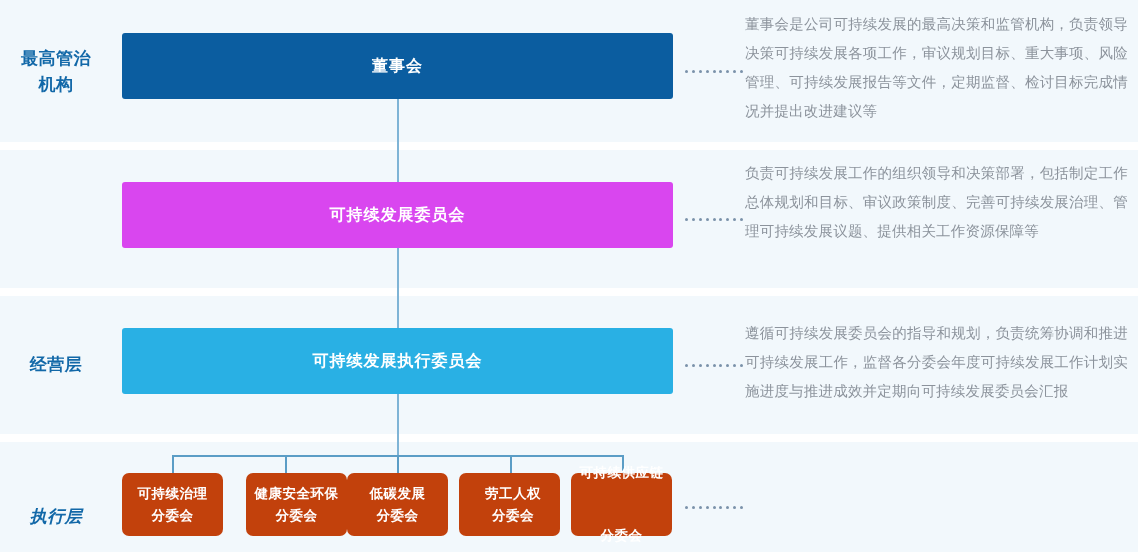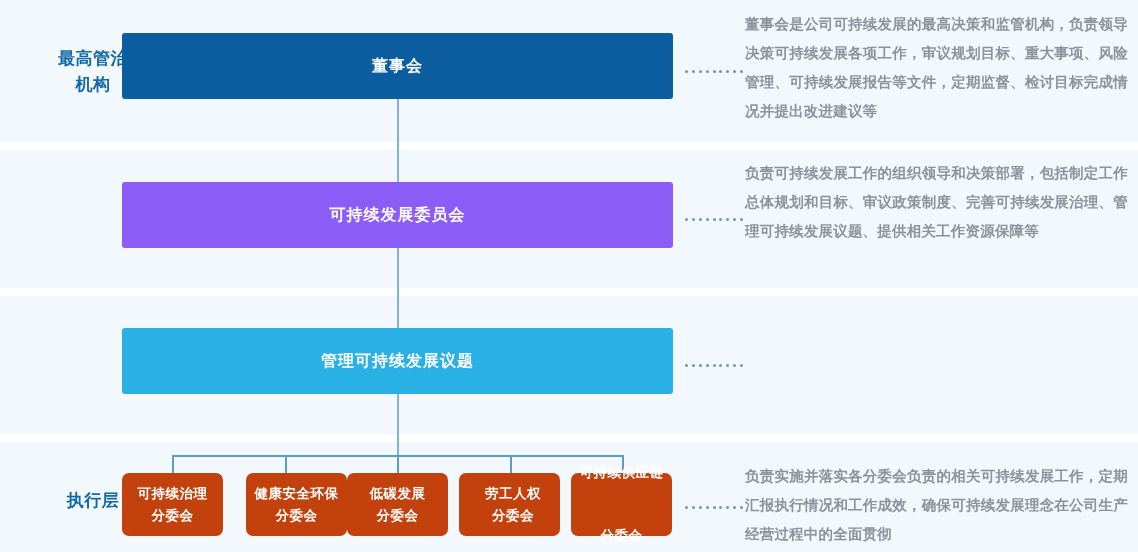--- a/index.html
+++ b/index.html
@@ -37,21 +37,20 @@
   .tier-label {
     position: absolute;
     left: 0;
     width: 112px;
     text-align: center;
     color: #1268a8;
     font-weight: bold;
     font-size: 17px;
     line-height: 26px;
     letter-spacing: 0.5px;
-    padding-left: 37px;
   }
 
   
   .vline {
     position: absolute;
     width: 2px;
     background: #7fb4d6;
   }
   .hline {
     position: absolute;
@@ -77,21 +76,21 @@
     letter-spacing: 1px;
     box-sizing: border-box;
   }
   .node-main {
     left: 122px;
     width: 551px;
     height: 66px;
     font-size: 16px;
   }
   .node-1 { top: 33px;  background: #0b5da0; }
-  .node-2 { top: 182px; background: #8b5cf6; }
+  .node-2 { top: 182px; background: #d946ef; }
   .node-3 { top: 328px; background: #29b0e4; }
 
   
   .subnode {
     position: absolute;
     top: 473px;
     width: 101px;
     height: 63px;
     border-radius: 7px;
     background: #c2410c;
@@ -128,38 +127,40 @@
   
   .desc {
     position: absolute;
     left: 745px;
     width: 383px;
     color: #8c939c;
     font-size: 14.5px;
     line-height: 29px;
     text-align: justify;
     letter-spacing: 0.2px;
-    font-weight: bold;
   }
 </style>
 </head>
 <body>
 
 <div id="chart">
 
   <div class="band band-1"></div>
   <div class="band band-2"></div>
   <div class="band band-3"></div>
   <div class="band band-4"></div>
 
   <div class="tier-label" style="top:46px;">
     <div>最高管治</div>
     <div>机构</div>
   </div>
-  <div class="tier-label" style="top:488px;">
+  <div class="tier-label" style="top:352px;">
+    <div>经营层</div>
+  </div>
+  <div class="tier-label" style="top:504px;font-style:italic;">
     <div>执行层</div>
   </div>
 
   <div class="vline" style="left:397px; top:99px;  height:83px;"></div>
   <div class="vline" style="left:397px; top:248px; height:80px;"></div>
   <div class="vline" style="left:397px; top:394px; height:62px;"></div>
 
   <div class="hline" style="left:172px; top:455px; width:452px;"></div>
   <div class="branch-v" style="left:172px; top:455px; height:18px;"></div>
   <div class="branch-v" style="left:285px; top:455px; height:18px;"></div>
@@ -167,21 +168,21 @@
   <div class="branch-v" style="left:510px; top:455px; height:18px;"></div>
   <div class="branch-v" style="left:622px; top:455px; height:18px;"></div>
 
   <div class="node node-main node-1">
     <span>董事会</span>
   </div>
   <div class="node node-main node-2">
     <span>可持续发展委员会</span>
   </div>
   <div class="node node-main node-3">
-    <span>管理可持续发展议题</span>
+    <span>可持续发展执行委员会</span>
   </div>
 
   <div class="subnode" style="left:122px;">
     <span>可持续治理</span>
     <span>分委会</span>
   </div>
   <div class="subnode" style="left:246px;">
     <span>健康安全环保</span>
     <span>分委会</span>
   </div>
@@ -238,15 +239,15 @@
       <span></span>
       <span></span>
       <span></span>
       <span></span>
       <span></span>
       <span></span>
   </div>
 
   <div class="desc" style="top:10px;">董事会是公司可持续发展的最高决策和监管机构，负责领导决策可持续发展各项工作，审议规划目标、重大事项、风险管理、可持续发展报告等文件，定期监督、检讨目标完成情况并提出改进建议等</div>
   <div class="desc" style="top:159px;">负责可持续发展工作的组织领导和决策部署，包括制定工作总体规划和目标、审议政策制度、完善可持续发展治理、管理可持续发展议题、提供相关工作资源保障等</div>
-  <div class="desc" style="top:462px;">负责实施并落实各分委会负责的相关可持续发展工作，定期汇报执行情况和工作成效，确保可持续发展理念在公司生产经营过程中的全面贯彻</div>
+  <div class="desc" style="top:319px;">遵循可持续发展委员会的指导和规划，负责统筹协调和推进可持续发展工作，监督各分委会年度可持续发展工作计划实施进度与推进成效并定期向可持续发展委员会汇报</div>
 
 </div>
 
 </body></html>

